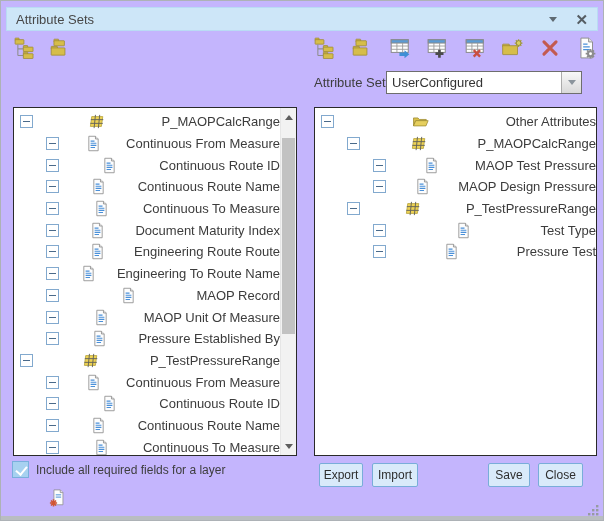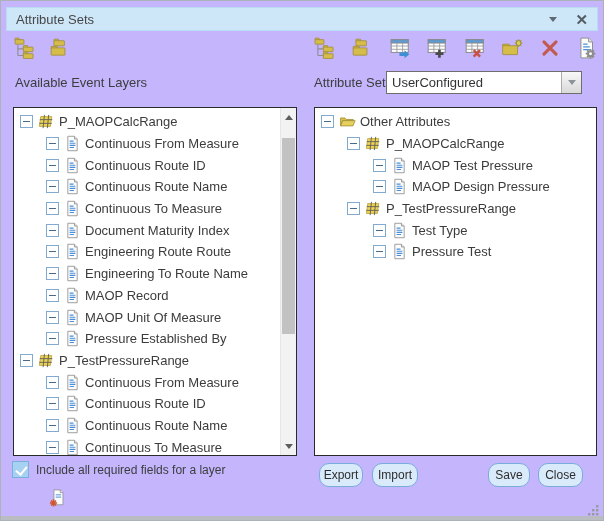--- a/index.html
+++ b/index.html
@@ -41,21 +41,21 @@
   .dropdown-btn::after { content:""; border-left:4px solid transparent; border-right:4px solid transparent;
                          border-top:5px solid #8b949c; }
 
   
   .panel { position:absolute; top:106px; height:349px; background:#fff; border:1px solid #2a2a2a; }
   .panel-left  { left:12px;  width:284px; }
   .panel-right { left:313px; width:283px; }
 
   .tree { padding-top:3px; overflow:hidden; height:100%; }
   .panel-left .tree { margin-right:16px; }
-  .tree-row { height:21.7px; display:flex; align-items:center; cursor:default; }
+  .tree-row { height:21.7px; display:flex; align-items:center; cursor:default;justify-content:space-between; }
   .expand-box { width:13px; height:13px; border:1px solid #82a9ce; background:#fff; flex:none;
                 display:flex; align-items:center; justify-content:center; cursor:pointer; }
   .minus { width:7px; height:1px; background:#4a6a8a; }
   .tree-icon { width:17px; height:17px; margin:0 4px 0 5px; flex:none; }
   .tree-icon svg { width:100%; height:100%; }
   .tree-label { font-size:13px; color:#3c3c3c; white-space:nowrap; }
 
   
   .scrollbar { position:absolute; top:0; right:0; bottom:0; width:16px; background:#f2f2f2;
                border-left:1px solid #e6e6e6; }
@@ -76,21 +76,21 @@
   .checkbox::after { content:""; position:absolute; left:5px; top:2px; width:5px; height:9px;
                      border:solid #fff; border-width:0 2.4px 2.4px 0; transform:rotate(40deg); }
   .chk-label { font-size:12px; color:#3d3d3d; }
 
   .legend-row { position:absolute; left:9px; top:487px; display:flex; align-items:center; gap:5px;flex-direction:column; }
   .legend-icon { width:18px; height:20px; }
   .legend-icon svg { width:100%; height:100%; }
   .legend-label { font-size:13px; color:#3d3d3d; }
 
   .btn { position:absolute; top:462px; height:24px; font-family:inherit; font-size:12px; color:#2e2e2e;
-         background:#d9eafa; border:1px solid #79add9; border-radius:10px; text-align:center; cursor:pointer; }
+         background:#d9eafa; border:1px solid #79add9; border-radius:2px; text-align:center; cursor:pointer; }
   .btn-export { left:318px; width:44px; }
   .btn-import { left:371px; width:46px; }
   .btn-save   { left:487px; width:42px; }
   .btn-close  { left:537px; width:45px; }
 
   .resize-grip { position:absolute; right:4px; bottom:6px; width:12px; height:12px; cursor:nwse-resize; }
 </style>
 </head>
 <body>
 
@@ -169,21 +169,20 @@
           <path d="M11.5,1 V4.5 H15" fill="#e6e6e6" stroke="#8f8f8f" stroke-width="0.9"></path>
           <path d="M6.5,6.5 H10.5 M6.5,9 H12.5 M6.5,11.5 H12.5" stroke="#4a90d9" stroke-width="1.1" fill="none"></path>
           <g stroke="#8c8c8c" stroke-width="1.6">
             <path d="M13.2,10.8 v8.8 M8.8,15.2 h8.8 M10.1,12.1 l6.2,6.2 M16.3,12.1 l-6.2,6.2" fill="none"></path>
           </g>
           <circle cx="13.2" cy="15.2" r="3.2" fill="#8c8c8c"></circle>
           <circle cx="13.2" cy="15.2" r="1.3" fill="#fff"></circle>
         </svg></div>
     </div>
 
-  <div class="label-left">Available Event Layers</div>
   <div class="label-attrset">Attribute Set:</div>
 
   <div class="dropdown">
     <span class="dropdown-value">UserConfigured</span>
     <span class="dropdown-btn"></span>
   </div>
 
   <div class="panel panel-left">
     <div class="tree" id="treeLeft">
         <div class="tree-row" style="padding-left: 6px;">

